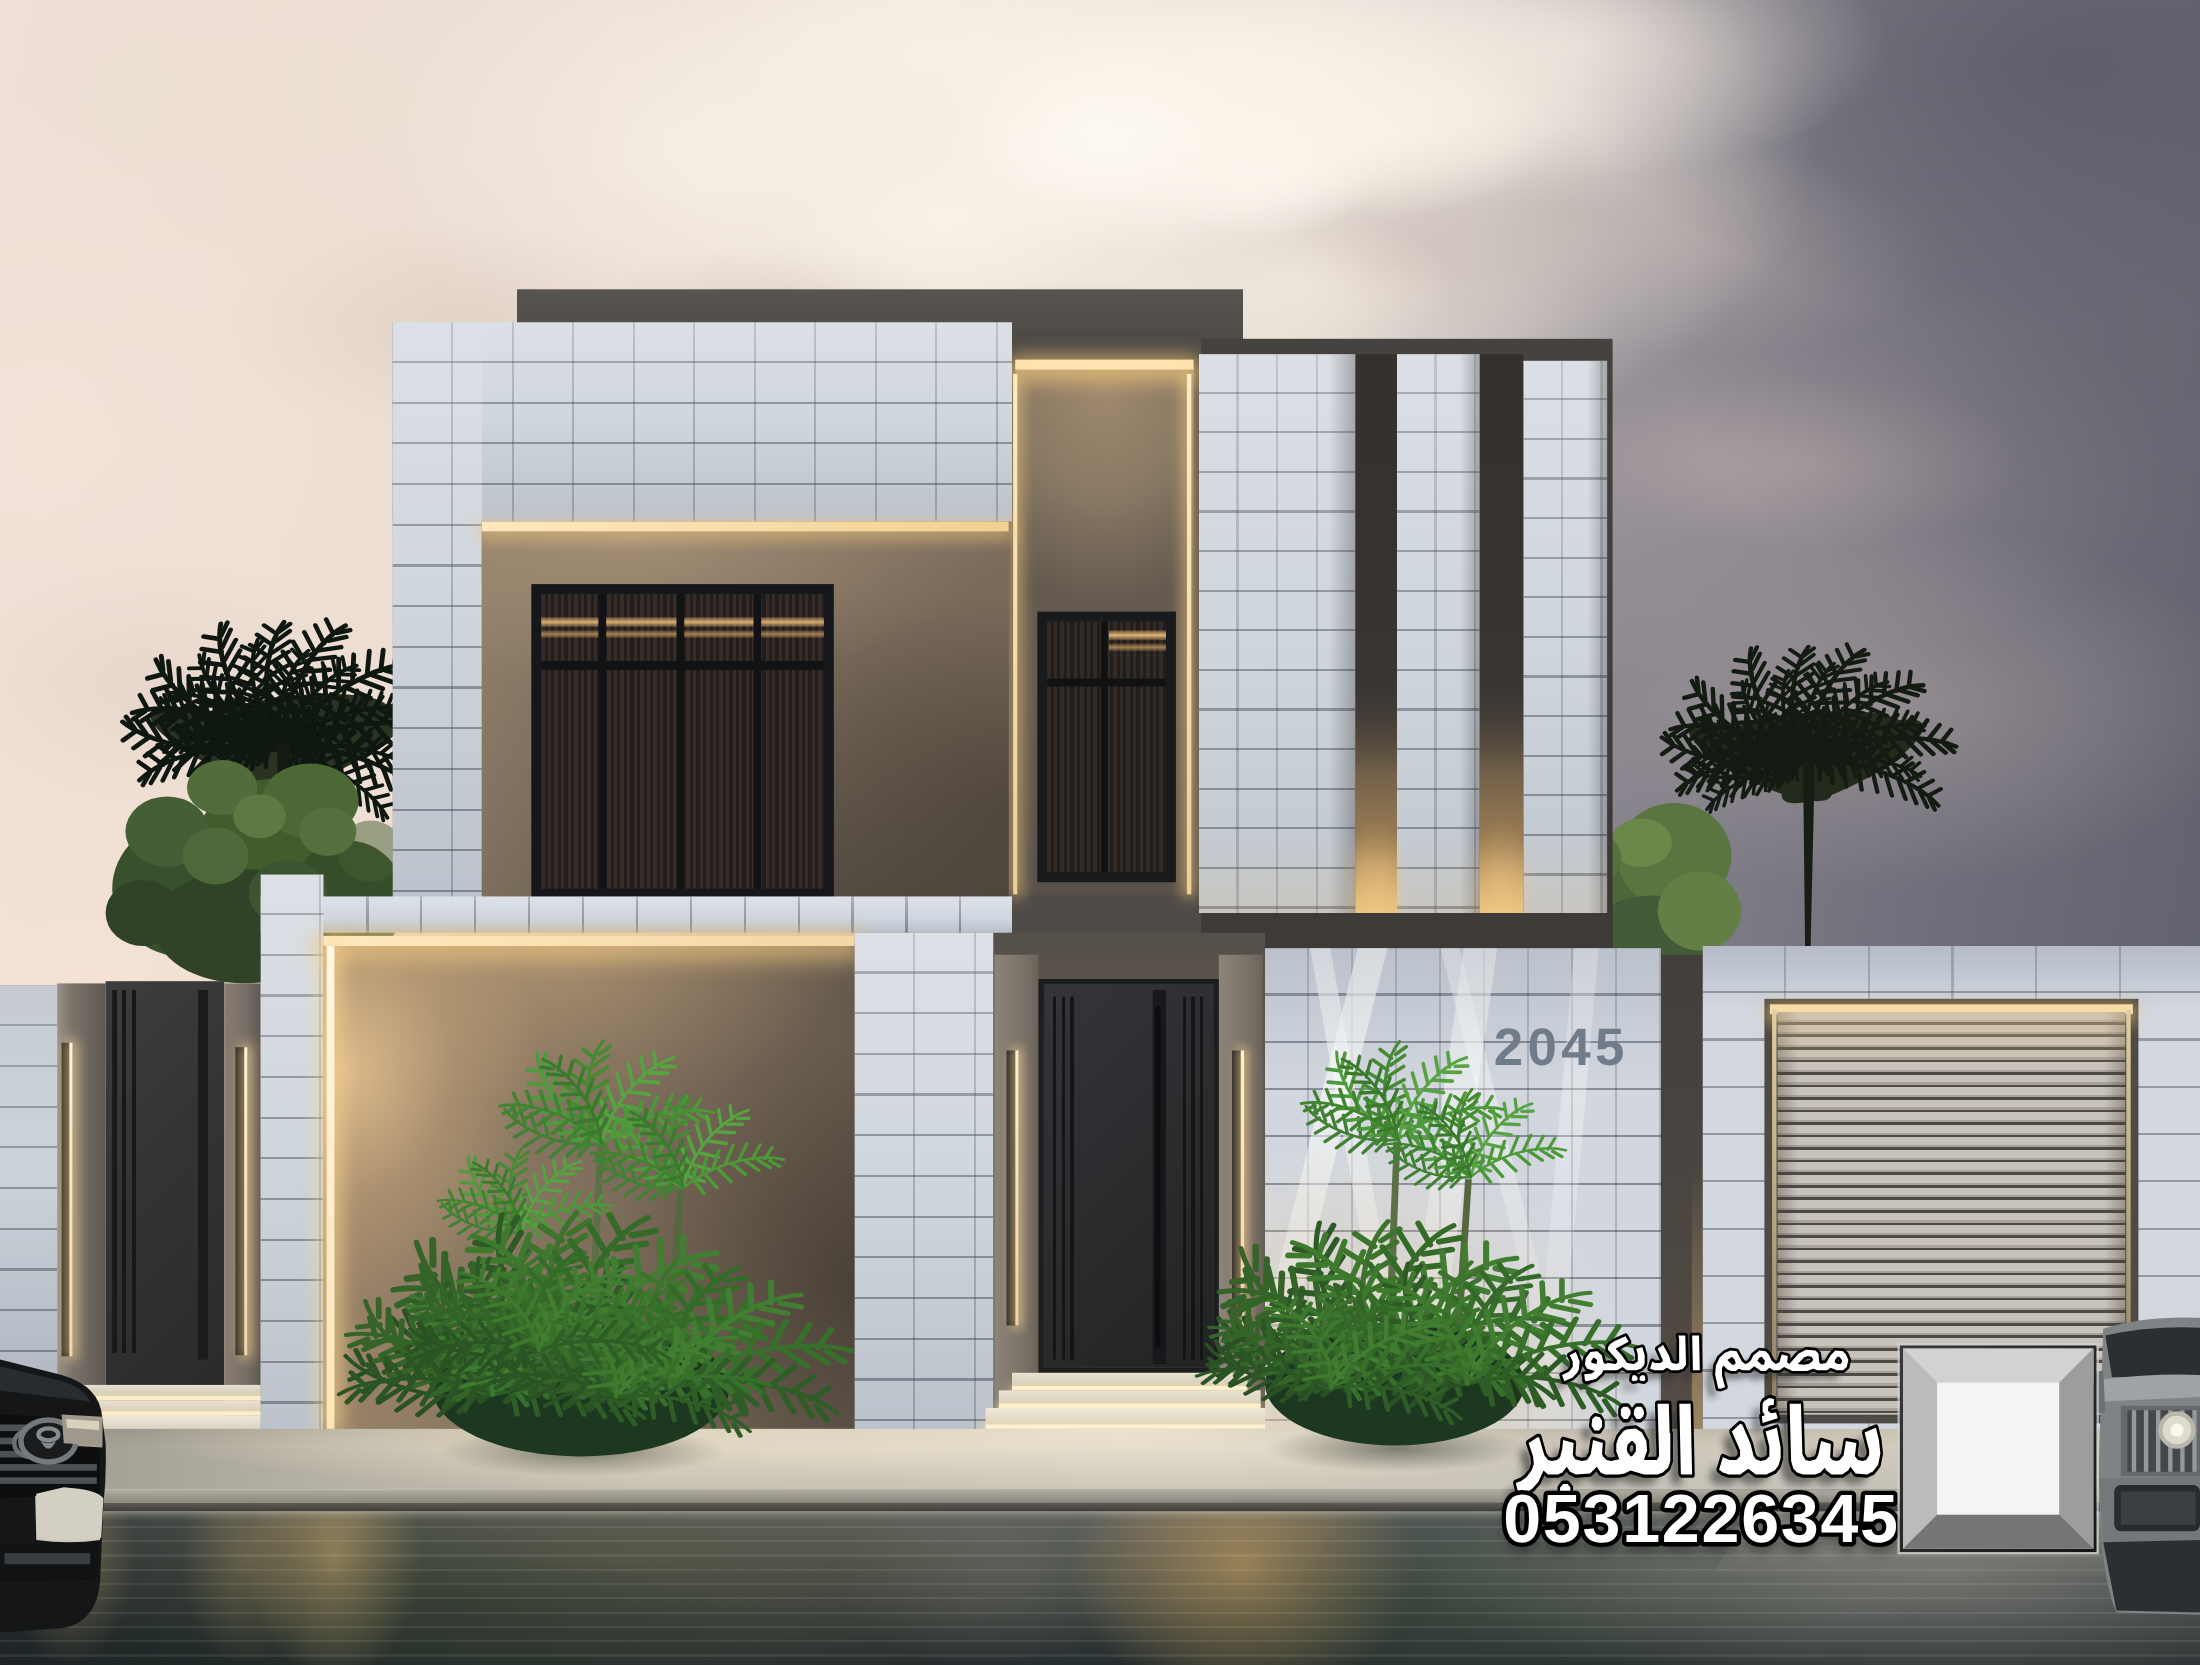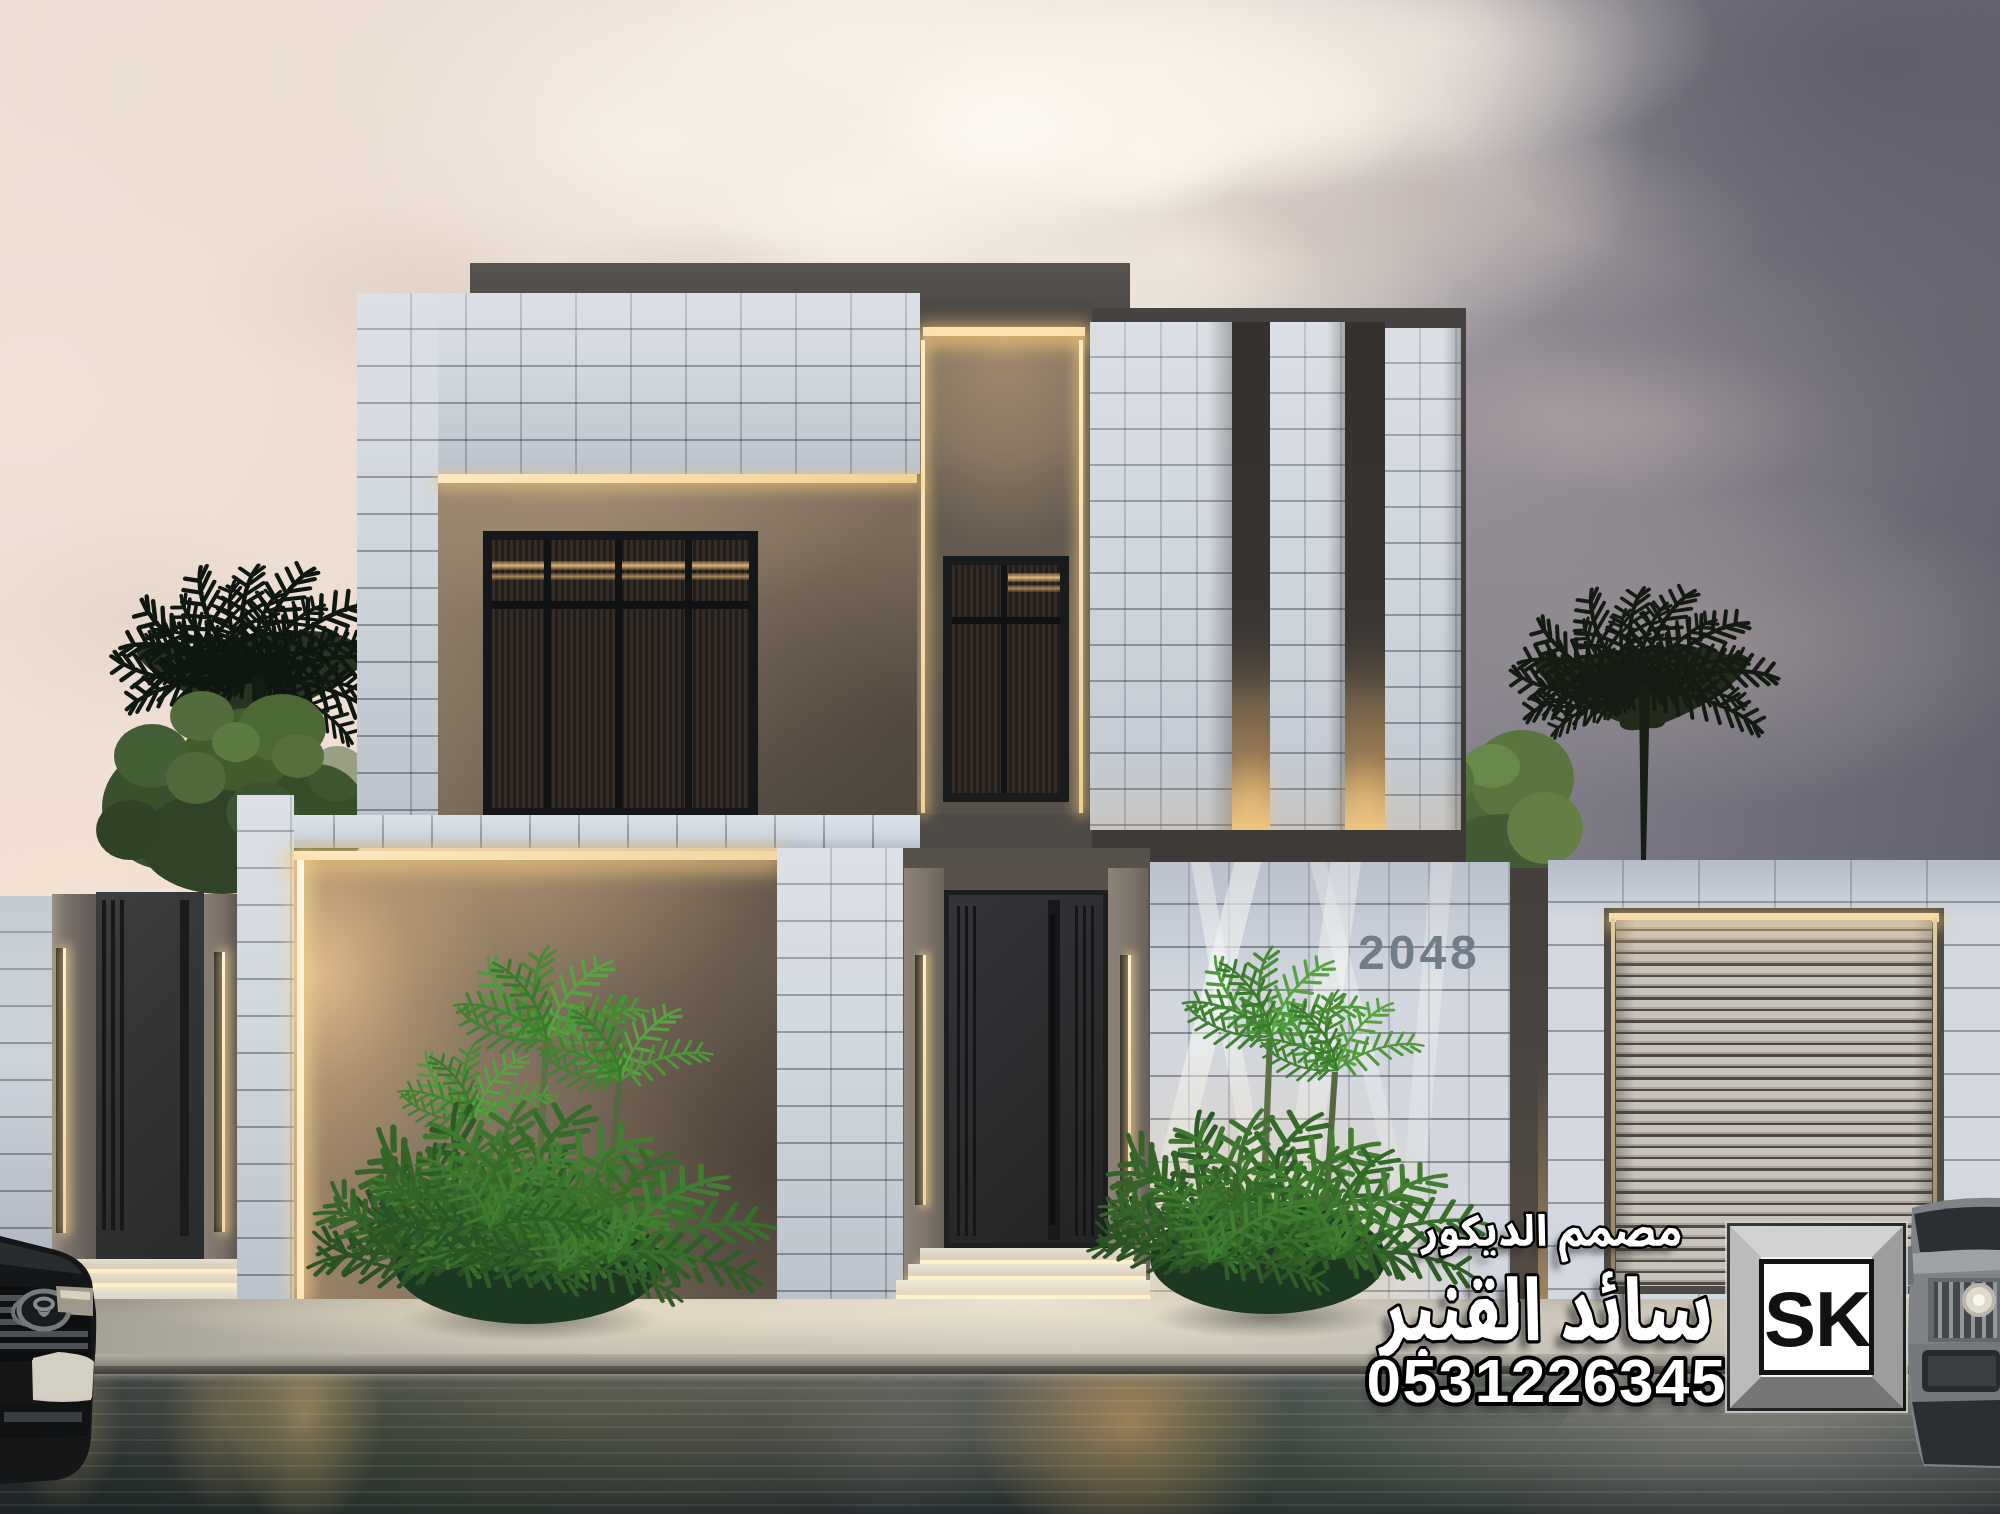--- a/index.html
+++ b/index.html
@@ -279,21 +279,21 @@
       <div style="left:80px;top:-30px;width:18px;height:500px;background:linear-gradient(180deg,rgba(255,255,252,.7),rgba(255,255,252,.05));transform:rotate(-10deg);"></div>
       <div style="left:150px;top:-30px;width:30px;height:500px;background:linear-gradient(180deg,rgba(255,255,252,.65),rgba(255,255,252,.05));transform:rotate(8deg);"></div>
       <div style="left:215px;top:-30px;width:16px;height:500px;background:linear-gradient(180deg,rgba(255,255,252,.5),rgba(255,255,252,.03));transform:rotate(-14deg);"></div>
       <div style="left:262px;top:-30px;width:22px;height:500px;background:linear-gradient(180deg,rgba(255,255,252,.45),rgba(255,255,252,.03));transform:rotate(5deg);"></div>
     </div>
 
     <div style="left:1150px;top:862px;width:360px;height:440px;background:
       radial-gradient(75% 60% at 22% 100%, rgba(238,208,158,.6) 0%, rgba(238,208,158,0) 100%),
       linear-gradient(180deg,rgba(120,130,150,.25) 0%,rgba(120,130,150,0) 30%);"></div>
 
-    <div style="left:1358px;top:925px;width:120px;height:50px;color:#717c8b;font-size:48px;font-weight:bold;letter-spacing:4px;">2048</div>
+    <div style="left:1358px;top:925px;width:120px;height:50px;color:#717c8b;font-size:48px;font-weight:bold;letter-spacing:4px;">2045</div>
 
     <div style="left:1510px;top:868px;width:38px;height:434px;background:linear-gradient(180deg,#443f3b 0%,#4a4540 50%,#544c44 100%);"></div>
     <div style="left:1538px;top:1060px;width:10px;height:242px;background:linear-gradient(180deg,rgba(200,160,105,.0),rgba(220,180,120,.55));"></div>
 
     <div class="t3" style="left:1548px;top:860px;width:452px;height:442px;"></div>
 
     <div style="left:1548px;top:860px;width:452px;height:60px;background:linear-gradient(180deg,rgba(105,115,135,.28),rgba(105,115,135,0));"></div>
 
     <div style="left:1604px;top:908px;width:340px;height:386px;background:#4e4a44;"></div>
     <div style="left:1609px;top:913px;width:330px;height:9px;background:#f7dca8;box-shadow:0 4px 14px 4px rgba(240,200,125,.6);"></div>
@@ -481,16 +481,15 @@
       <path d="M63,90 59,94 59,100 64,104 68,104 72,101 73,94 69,90ZM271,75 276,78 284,80 299,80 310,74 320,80 334,80 345,76 350,71 353,63 353,52 348,31 333,35 338,51 338,61 333,65 326,66 320,64 317,61 313,48 302,28 299,27 288,35 299,55 299,61 294,65 285,65 276,62ZM106,19 102,22 101,29 105,34 111,34 115,30 115,24 112,20ZM161,9 158,12 157,17 161,22 166,22 170,19 171,16 170,12 167,9ZM143,9 140,12 140,18 144,22 149,22 153,17 153,13 149,9ZM365,6 367,66 370,74 375,78 383,80 399,80 406,78 412,73 414,76 421,80 435,80 443,76 446,72 453,79 468,80 476,77 483,70 486,58 484,44 480,31 465,36 471,55 471,60 467,65 462,66 456,65 452,61 454,47 440,45 437,60 432,65 428,66 422,65 419,62 420,48 407,45 403,60 400,64 392,66 386,65 382,59 380,6ZM218,6 220,79 221,80 235,80 233,6ZM204,6 189,6 191,61 188,65 172,65 171,64 175,55 174,45 168,36 160,32 147,33 143,35 137,41 134,48 134,56 138,64 127,66 121,65 116,61 115,58 116,47 103,44 100,59 95,65 88,66 79,64 76,60 77,47 63,44 62,53 59,62 55,65 48,66 43,65 38,60 31,41 29,41 17,47 23,61 24,69 21,76 14,83 7,87 0,89 4,102 7,102 22,95 30,88 37,76 43,80 56,80 62,78 68,72 72,77 80,80 99,79 108,72 113,78 119,80 137,80 145,79 153,76 171,80 189,80 196,78 203,73 206,66 206,37 205,36ZM154,45 156,45 160,49 160,56 155,61 153,61 149,57 148,54 149,49ZM344,1 338,0 331,3 329,6 329,14 332,18 328,19 329,26 349,21 347,15 340,16 336,13 337,8 344,7Z" fill="#fff" fill-rule="evenodd"></path>
     </g>
 
     <text x="1546" y="1410" text-anchor="middle" font-family="Liberation Sans, sans-serif" font-weight="bold" font-size="62" textLength="359" filter="url(#blur6)" opacity="0.65" fill="#222">0531226345</text>
 
     <text x="1546" y="1402" text-anchor="middle" font-family="Liberation Sans, sans-serif" font-weight="bold" font-size="62" textLength="359" paint-order="stroke" stroke="#000" stroke-width="8" stroke-linejoin="round" fill="#fff">0531226345</text>
   </svg>
   
   <div style="left:1727px;top:1223px;width:179px;height:188px;background:linear-gradient(135deg,#3a3a3a,#161616);outline:2px solid rgba(210,210,210,.8);">
     <div style="left:3px;top:3px;width:173px;height:182px;border:31px solid;border-top-color:#d0d2d4;border-left-color:#b9bbbd;border-right-color:#9b9d9f;border-bottom-color:#737577;box-sizing:border-box;background:#f4f4f4;"></div>
-    <div style="left:32px;top:36px;width:115px;height:116px;background:#fff;border:5px solid #141414;box-sizing:border-box;text-align:center;line-height:110px;font-size:78px;font-weight:bold;color:#111;letter-spacing:-1px;">SK</div>
   </div>
   </div>
 </div>
 
 </body></html>

